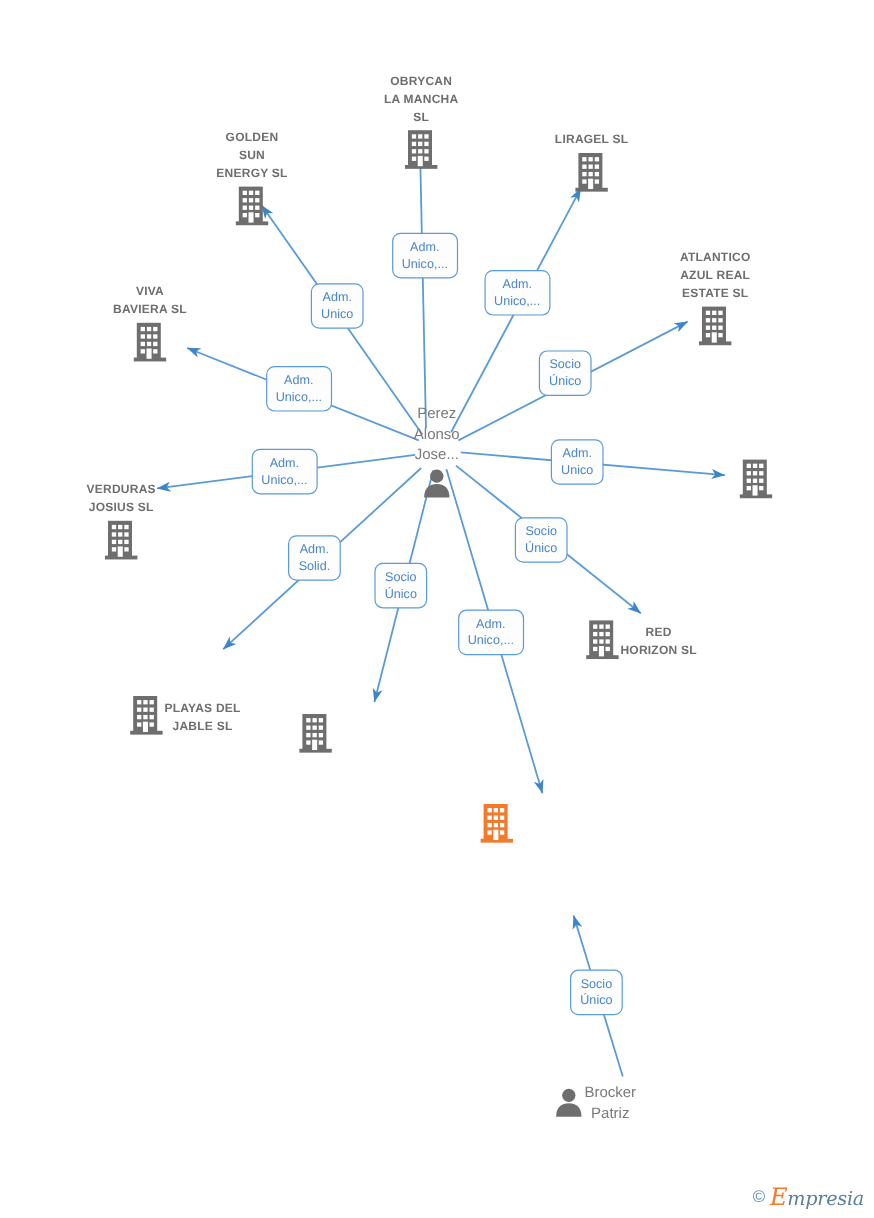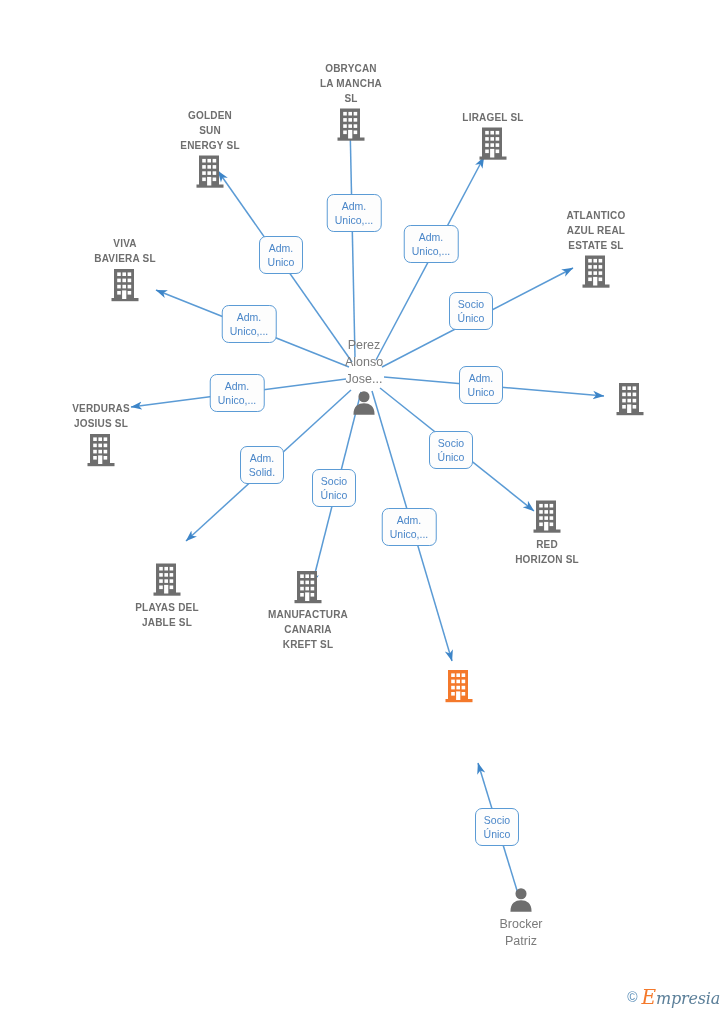--- a/index.html
+++ b/index.html
@@ -22,21 +22,21 @@
     position: absolute;
     left: 0;
     top: 0;
     width: 728px;
     height: 1015px;
   }
   .node {
     position: absolute;
     transform: translate(-50%, -50%);
     display: flex;
-    flex-direction: column;
+    flex-direction: row;
     align-items: center;
     width: 120px;
   }
   .node-icon {
     display: block;
     line-height: 0;
   }
   .node-label {
     font-size: 10px;
     line-height: 15px;
@@ -323,23 +323,20 @@
             <rect x="7.2" y="10.6" width="3.6" height="3.6" fill="#ffffff"></rect>
             <rect x="12.4" y="10.6" width="3.6" height="3.6" fill="#ffffff"></rect>
             <rect x="17.6" y="10.6" width="3.6" height="3.6" fill="#ffffff"></rect>
             <rect x="7.2" y="16.8" width="3.6" height="3.6" fill="#ffffff"></rect>
             <rect x="12.4" y="16.8" width="3.6" height="3.6" fill="#ffffff"></rect>
             <rect x="17.6" y="16.8" width="3.6" height="3.6" fill="#ffffff"></rect>
             <rect x="7.2" y="23" width="3.6" height="3.6" fill="#ffffff"></rect>
             <rect x="17.6" y="23" width="3.6" height="3.6" fill="#ffffff"></rect>
             <rect x="12.1" y="22.4" width="4.2" height="8.6" fill="#ffffff"></rect>
           </svg></div>
-        <div class="node-label">MANUFACTURA
-CANARIA
-KREFT  SL</div>
       </div>
       <div class="node label-below highlight" style="left: 459px; top: 686px;">
         <div class="node-icon"><svg width="30" height="34" viewBox="0 0 30 34" aria-hidden="true">
             <rect x="4" y="1" width="20" height="30" fill="#f4792b"></rect>
             <rect x="1.5" y="30" width="27" height="3.2" fill="#f4792b"></rect>
             <rect x="7.2" y="4.4" width="3.6" height="3.6" fill="#ffffff"></rect>
             <rect x="12.4" y="4.4" width="3.6" height="3.6" fill="#ffffff"></rect>
             <rect x="17.6" y="4.4" width="3.6" height="3.6" fill="#ffffff"></rect>
             <rect x="7.2" y="10.6" width="3.6" height="3.6" fill="#ffffff"></rect>
             <rect x="12.4" y="10.6" width="3.6" height="3.6" fill="#ffffff"></rect>

